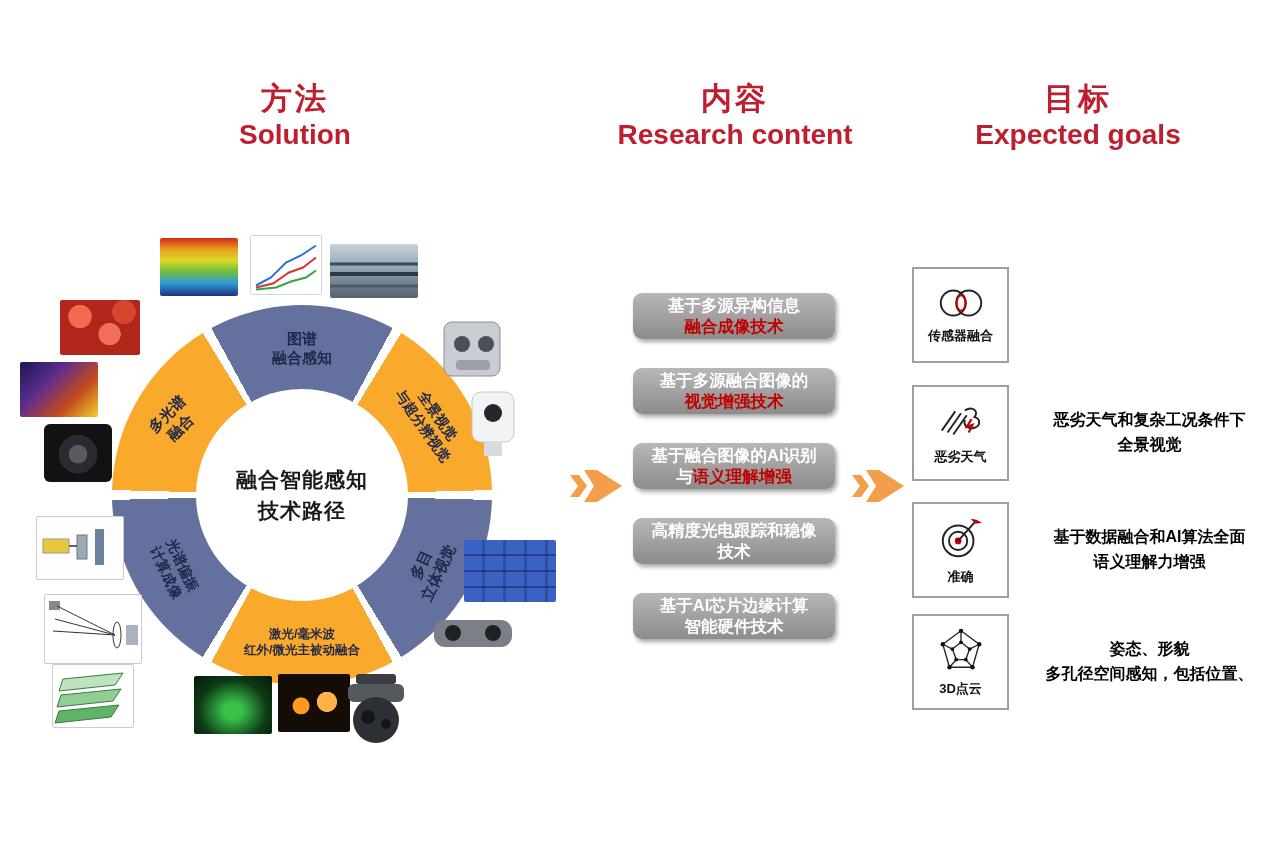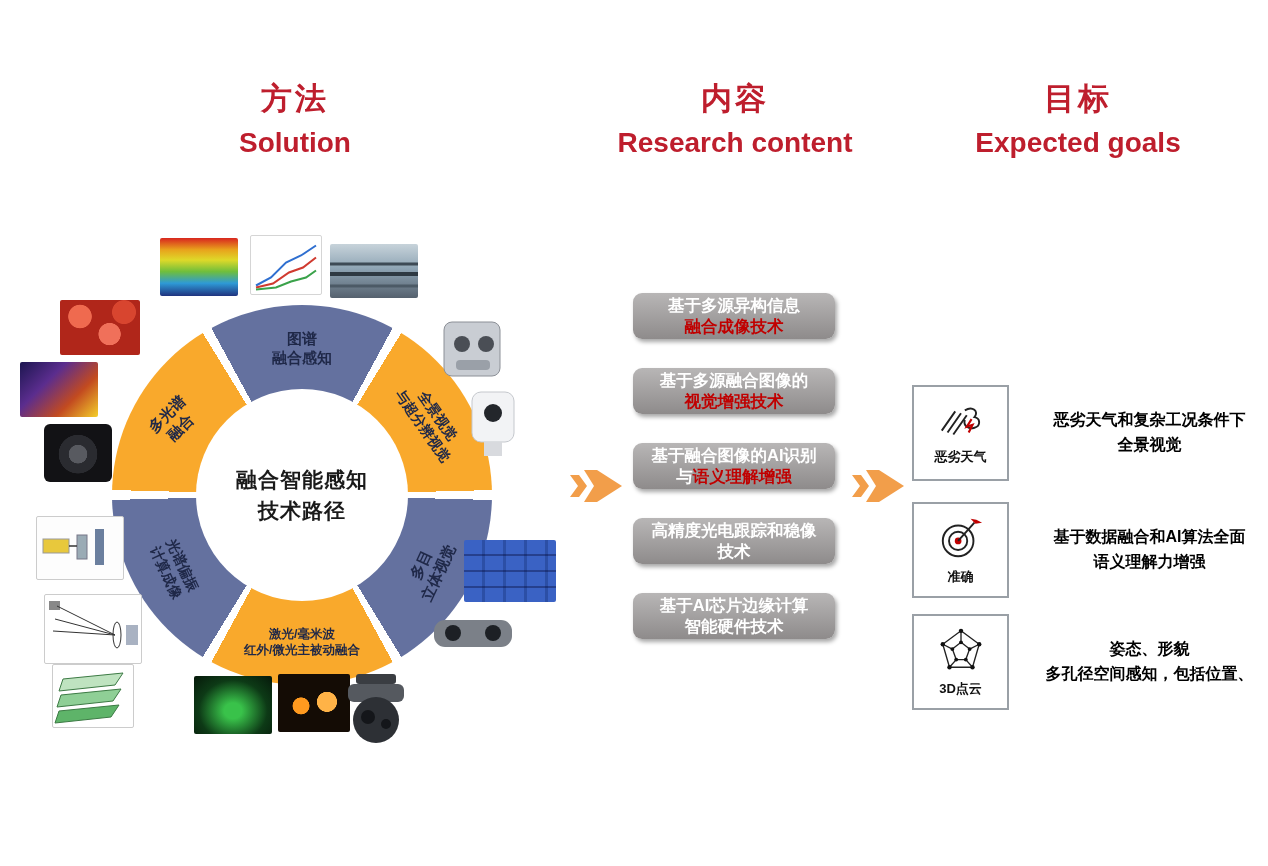--- a/index.html
+++ b/index.html
@@ -2,21 +2,21 @@
 <html><head>
 <meta charset="utf-8">
 <style>
   html,body{margin:0;padding:0;background:#fff;}
   #page{position:relative;width:1268px;height:866px;background:#fff;overflow:hidden;
         font-family:"Liberation Sans","DejaVu Sans",sans-serif;}
 
   
   .col-title{position:absolute;text-align:center;color:#be1e2d;font-weight:700;}
   .col-title .zh{font-size:31px;letter-spacing:3px;line-height:1.1;}
-  .col-title .en{font-size:28px;margin-top:12px;line-height:1.1;}
+  .col-title .en{font-size:28px;margin-top:4px;line-height:1.1;}
   #title-solution{left:163px;top:82px;width:264px;}
   #title-content{left:575px;top:82px;width:320px;}
   #title-goals{left:928px;top:82px;width:300px;}
 
   
   #ring-wrap{position:absolute;left:112px;top:305px;width:380px;height:380px;z-index:1;}
   #ring{position:absolute;inset:0;border-radius:50%;
     background:conic-gradient(from -30deg,
       #fff 0deg 1.5deg,
       #64719f 1.5deg 58.5deg,  #fff 58.5deg 61.5deg,
@@ -250,20 +250,28 @@
       <div>高精度光电跟踪和稳像</div>
       <div><span>技术</span><span class="red"></span></div>
     </div>
     <div class="rbox">
       <div>基于AI芯片边缘计算</div>
       <div><span>智能硬件技术</span><span class="red"></span></div>
     </div>
   </div>
 
   <div class="goal-row" id="goal0">
+    <div class="goal-box">
+      <svg viewBox="0 0 54 34" width="52" height="34">
+        <circle cx="19" cy="17" r="13" fill="none" stroke="#222" stroke-width="2"></circle>
+        <circle cx="35" cy="17" r="13" fill="none" stroke="#222" stroke-width="2"></circle>
+        <ellipse cx="27" cy="17" rx="4.5" ry="8" fill="none" stroke="#c00000" stroke-width="2"></ellipse>
+      </svg>
+      <div class="goal-label">传感器融合</div>
+    </div>
   </div>
 
   <div class="goal-row" id="goal1">
     <div class="goal-box">
       <svg viewBox="0 0 52 40" width="50" height="40">
         <path d="M6 30 L20 10 M12 32 L26 12 M18 34 L32 14" stroke="#222" stroke-width="2" fill="none"></path>
         <path d="M30 9 c8 -5 15 1 10 7 c6 1 7 9 0 11 c-6 2 -12 -2 -10 -8" fill="none" stroke="#222" stroke-width="2"></path>
         <path d="M37 18 l-5 8 l6 -2 l-4 8" stroke="#c00000" stroke-width="2.2" fill="none"></path>
       </svg>
       <div class="goal-label">恶劣天气</div>

